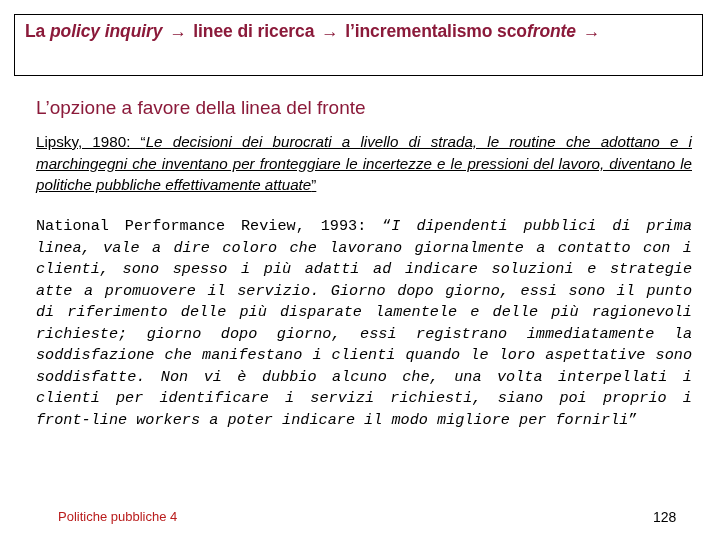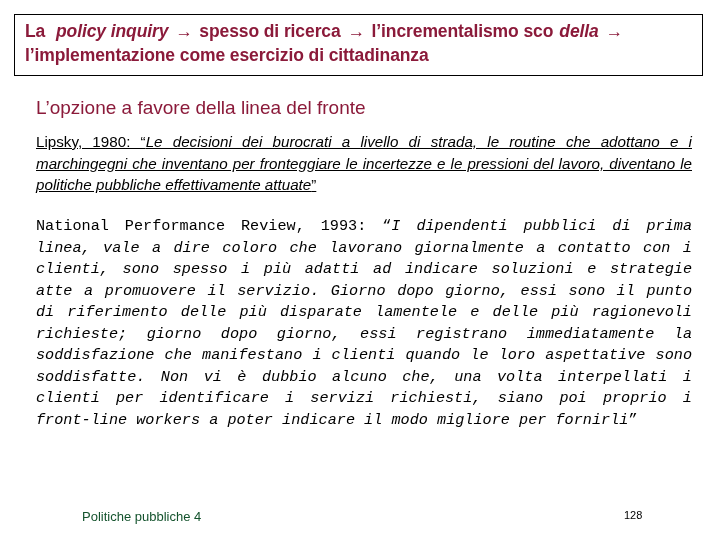--- a/index.html
+++ b/index.html
@@ -25,21 +25,21 @@
       padding: 4px 0 0 10px;
     }
     .title-line {
       font-size: 17.5px;
       line-height: 24px;
       font-weight: bold;
       color: #8b1a3a;
       white-space: nowrap;
       letter-spacing: -0.1px;
     }
-    .title-line em { font-style: italic; margin-left: 6px; }
+    .title-line em { font-style: italic; }
     .arrow {
       display: inline-block;
       font-weight: bold;
       margin: 0 2px;
     }
     .subtitle {
       position: absolute;
       left: 36px;
       top: 96px;
       font-size: 19px;
@@ -54,48 +54,47 @@
       font-size: 15.2px;
       line-height: 21.5px;
       color: #000000;
       text-align: justify;
     }
     .para .q { font-style: italic; }
     .para1 { top: 131px; text-decoration: underline; }
     .para2 { top: 216px; font-family: Liberation Mono, monospace; }
     .footer-left {
       position: absolute;
-      left: 82px;
+      left: 58px;
       top: 509px;
       font-size: 13px;
-      color: #14532d;
+      color: #b91c1c;
     }
     .footer-right {
       position: absolute;
-      left: 624px;
+      left: 653px;
       top: 509px;
-      font-size: 11px;
+      font-size: 14px;
       color: #000000;
       text-align: right;
     }
   </style>
 </head>
 <body>
 
 <div class="title-box">
   <div class="title-line">
     <span>La </span><em>policy inquiry</em>
     <span class="arrow">→</span>
-    <span>spesso di ricerca</span>
+    <span>linee di ricerca</span>
     <span class="arrow">→</span>
     <span>l’incrementalismo</span>
-    <span><span>sco</span><em>della</em></span>
+    <span><span>sco</span><em>fronte</em></span>
     <span class="arrow">→</span>
   </div>
-  <div class="title-line">l’implementazione come esercizio di cittadinanza</div>
 </div>
 
 <div class="subtitle">L’opzione a favore della linea del fronte</div>
 
 <div class="para para1">
   <span>Lipsky, 1980: “</span><span class="q">Le decisioni dei burocrati a livello di strada, le routine che adottano e i marchingegni che inventano per fronteggiare le incertezze e le pressioni del lavoro, diventano le politiche pubbliche effettivamente attuate</span><span>”</span>
 </div>
 
 <div class="para para2">
   <span>National Performance Review, 1993: “</span><span class="q">I dipendenti pubblici di prima linea, vale a dire coloro che lavorano giornalmente a contatto con i clienti, sono spesso i più adatti ad indicare soluzioni e strategie atte a promuovere il servizio. Giorno dopo giorno, essi sono il punto di riferimento delle  più disparate lamentele e delle più ragionevoli richieste; giorno dopo giorno, essi registrano immediatamente la soddisfazione che manifestano i clienti quando le loro aspettative sono soddisfatte. Non vi è dubbio alcuno che, una volta interpellati i clienti per identificare i servizi richiesti, siano poi proprio i front-line workers a poter indicare il modo migliore per fornirli</span><span>”</span>

